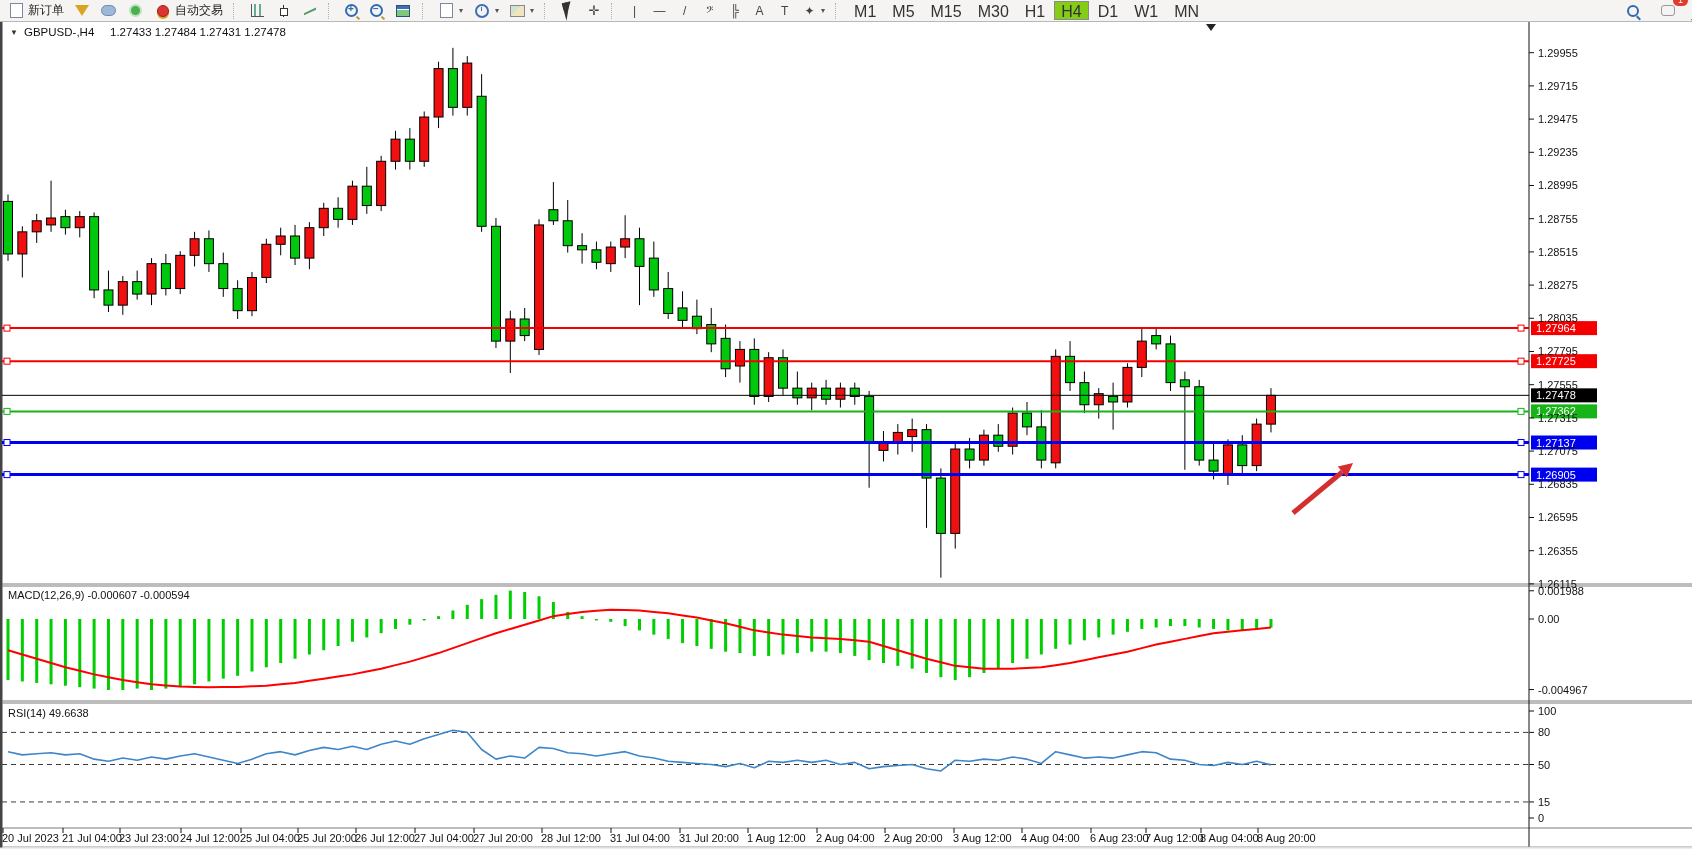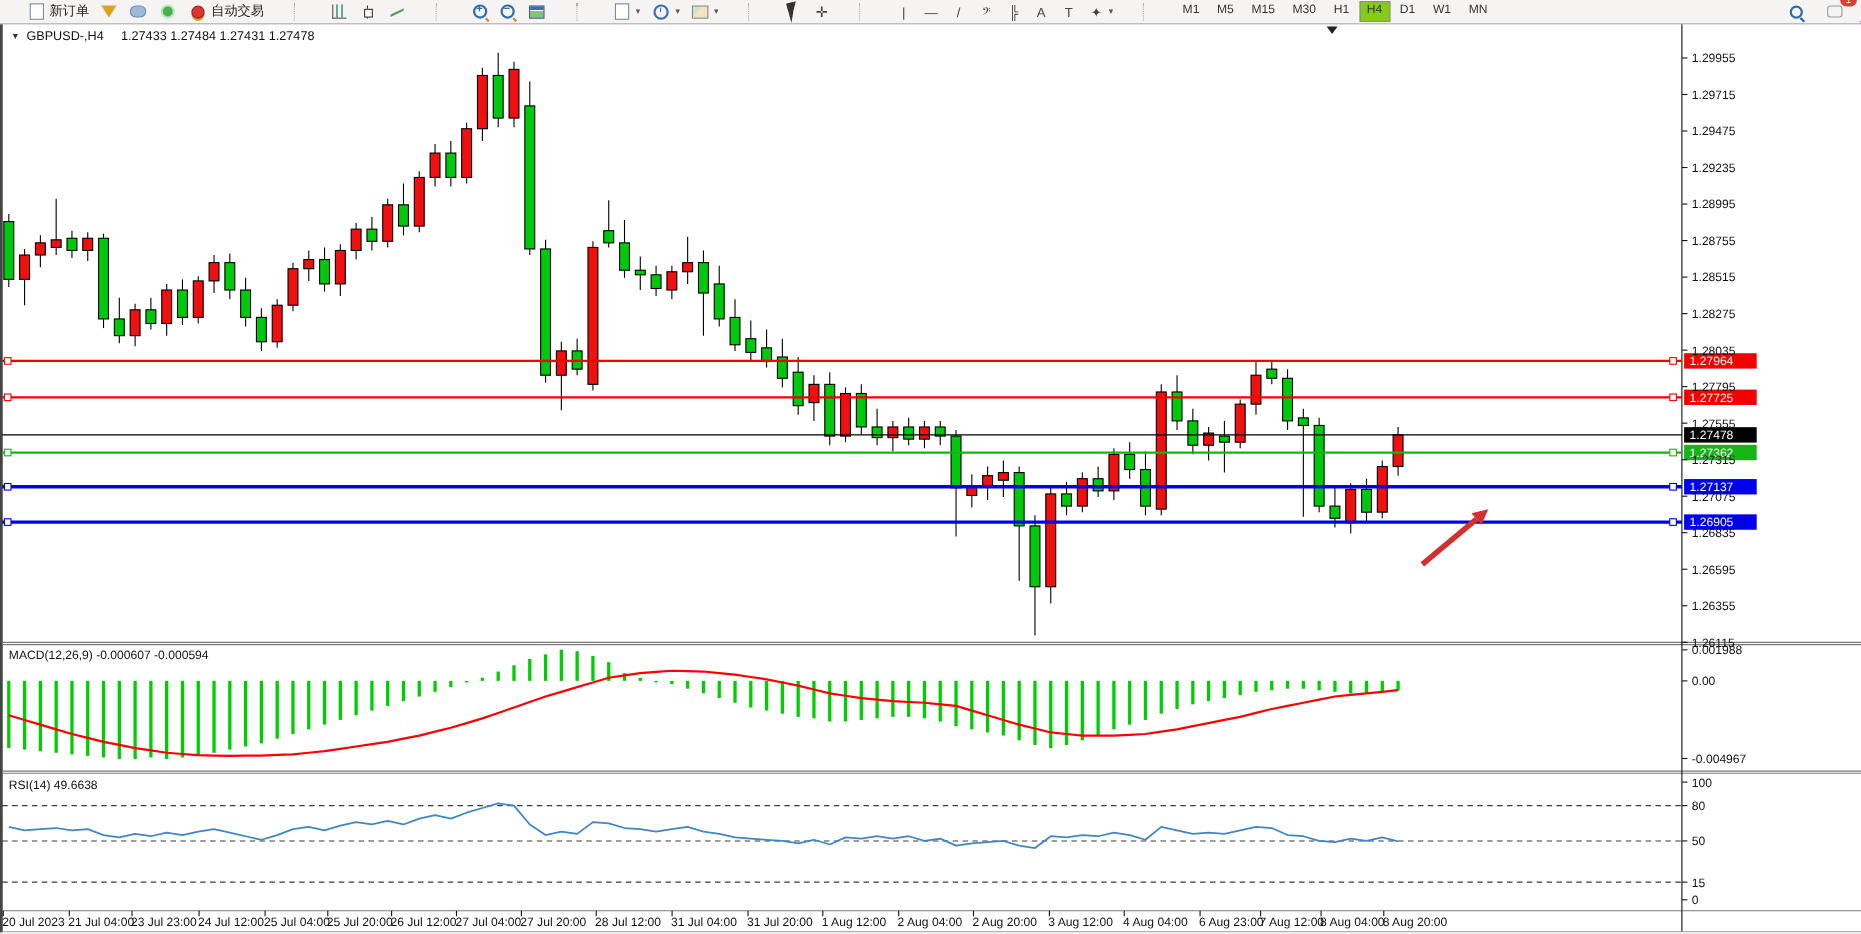--- a/index.html
+++ b/index.html
@@ -1,24 +1,24 @@
 <!DOCTYPE html>
 <html><head>
 <meta charset="utf-8">
 <style>
   html,body{margin:0;padding:0;background:#e8e8e8;font-family:"Liberation Sans",sans-serif;}
   .app{position:relative;width:1692px;height:849px;background:#ffffff;overflow:hidden;}
   
   .toolbar{position:absolute;left:0;top:0;width:1692px;height:21px;background:#f5f4f2;
     border-bottom:1px solid #b8b8b8;display:flex;align-items:center;z-index:5;font-size:12px;color:#222;}
-  .tb-group{display:flex;align-items:center;height:21px;padding:0 20px;}
+  .tb-group{display:flex;align-items:center;height:21px;padding:0 3px;}
   .tb-sep{width:5px;height:16px;border-left:1px dotted #b0b0b0;margin:0 2px;}
   .tb-btn{display:flex;align-items:center;gap:3px;padding:1px 4px;height:17px;border:1px solid transparent;cursor:default;}
   .tb-label{font-size:12px;white-space:nowrap;}
-  .tf-btn{padding:1px 6px;height:15px;font-size:11px;color:#333;border:1px solid transparent;margin:0 1px;}
+  .tf-btn{padding:1px 6px;height:15px;font-size:16px;color:#333;border:1px solid transparent;margin:0 1px;}
   .tf-btn.active{background:#84cc16;border:1px solid #8a8a8a;}
   .tb-right{margin-left:auto;display:flex;align-items:center;gap:8px;padding-right:10px;}
   .ic-doc{width:11px;height:13px;background:#fff;border:1px solid #7a8aa0;margin:1px 2px;}
   .ic-doc .plus{position:absolute;right:-6px;bottom:-4px;color:#0a0;font-weight:bold;font-size:12px;line-height:10px;}
   .ic-funnel{width:0;height:0;border-left:7px solid transparent;border-right:7px solid transparent;border-top:11px solid #d9a520;margin:2px 1px;}
   .ic-cloud{width:13px;height:9px;background:#9db8d9;border-radius:6px;margin:4px 1px;border:1px solid #6d88ad;}
   .ic-signal{width:9px;height:9px;border-radius:50%;background:#4caf50;border:2px solid #bde4be;margin:2px;}
   .ic-auto{width:10px;height:10px;border-radius:50%;background:#d33;border:1px solid #922;margin:3px;box-shadow:0 2px 0 #d9a520;}
   .ic-bars{width:12px;height:12px;border-left:1px solid #555;border-bottom:1px solid #555;margin:2px;
     background:linear-gradient(to right,transparent 2px,#6a9 2px,#6a9 4px,transparent 4px,transparent 7px,#6a9 7px,#6a9 9px,transparent 9px);}

